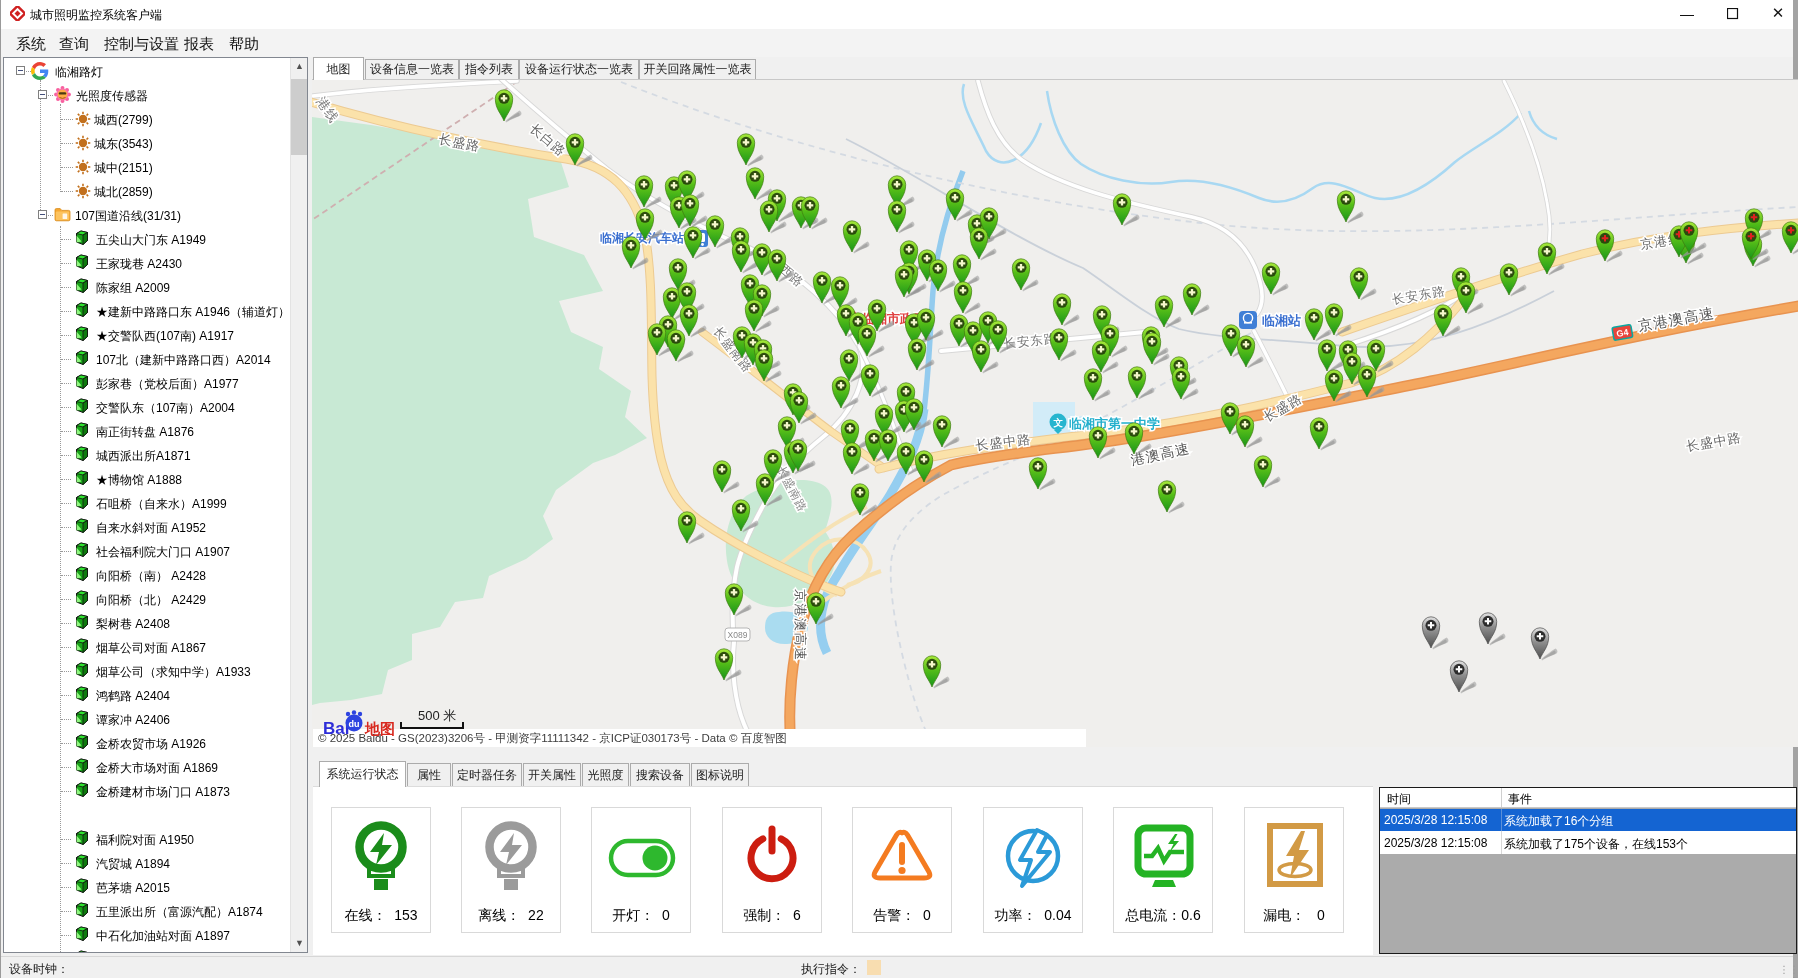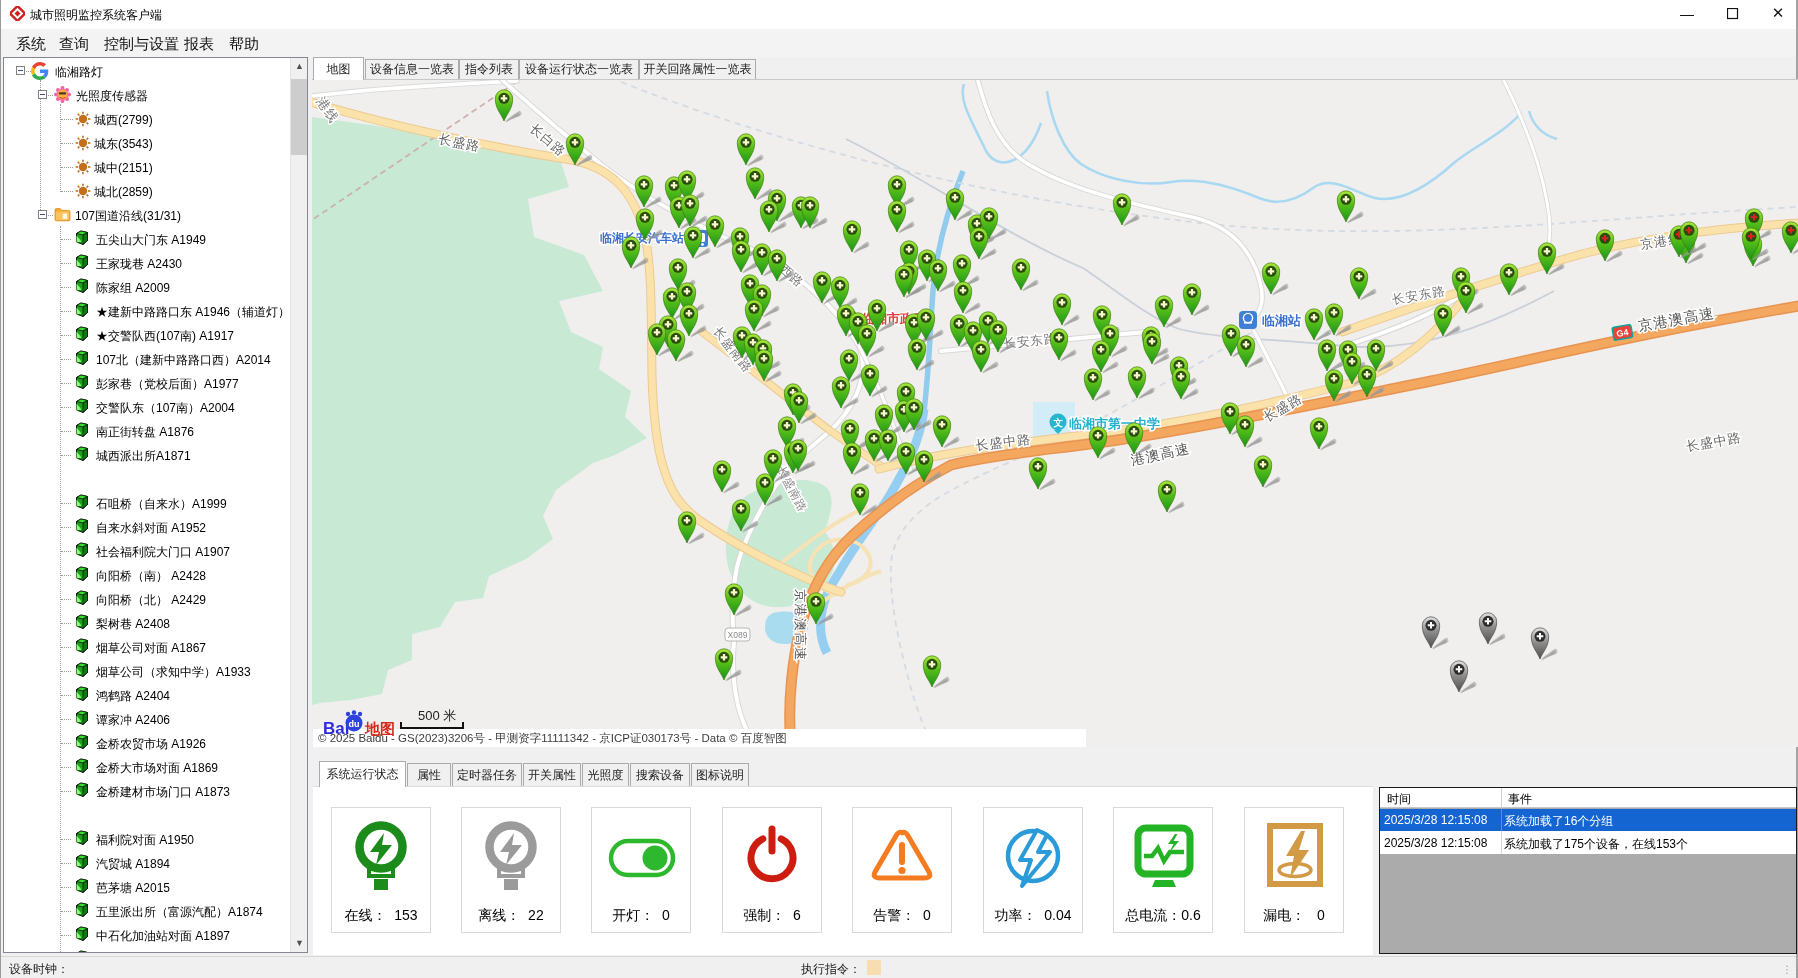--- a/index.html
+++ b/index.html
@@ -1,17 +1,17 @@
 <!DOCTYPE html>
 <html><head><meta charset="utf-8">
 <style>
 *{margin:0;padding:0;box-sizing:border-box}
 html,body{width:1798px;height:978px;overflow:hidden}
 body{font-family:"Liberation Sans",sans-serif;background:#fff;position:relative}
-.win{position:absolute;left:0;top:0;width:1798px;height:978px;border-left:1px solid #9a9a9a;border-right:2px solid #a3a3a3;border-bottom:1px solid #9a9a9a;background:#f0f0f0}
+.win{position:absolute;left:0;top:0;width:1798px;height:978px;border-left:1px solid #9a9a9a;border-right:5px solid #a3a3a3;border-bottom:1px solid #9a9a9a;background:#f0f0f0}
 .titlebar{position:absolute;left:0;top:0;width:100%;height:29px;background:#fff}
 .title-txt{position:absolute;left:29px;top:7px;font-size:12px;color:#000}
 .winbtn{position:absolute;top:0;width:14px;height:26px;color:#111;font-size:14px;text-align:center;line-height:26px}
 .menubar{position:absolute;left:0;top:29px;width:100%;height:28px;background:#f3f3f3}
 .menubar span{position:absolute;top:6px;font-size:15px;color:#111}
 .treepanel{position:absolute;left:2px;top:57px;width:305px;height:896px;background:#fff;border:1px solid #828790;overflow:hidden}
 .trow{position:absolute;left:0;height:24px;font-size:12px;color:#000;white-space:nowrap}
 .trow .nm{position:absolute;top:5px}
 .ticon{position:absolute;top:4px}
 .vline{position:absolute;width:0;border-left:1px dotted #999}
@@ -269,20 +269,30 @@
       </div>
 <div class="trow" style="top:385px;left:0;width:300px">
         <div class="hline" style="left:57px;top:12px;width:10px"></div>
         <svg class="ticon" style="left:69px;top:3px" width="16" height="17" viewBox="0 0 16 17">
 <path d="M3.5 3.5 L8 1 L14.5 2.5 L14.5 10.5 L10 14.5 L3.5 12 Z" fill="#16a316" stroke="#111" stroke-width="1"></path>
 <path d="M3.5 3.5 L8 1 L14.5 2.5 L10 5 Z" fill="#2ee32e" stroke="#111" stroke-width="0.8"></path>
 <path d="M10 5 L14.5 2.5 L14.5 10.5 L10 14.5 Z" fill="#0e7a0e" stroke="#111" stroke-width="0.8"></path>
 <path d="M3.5 5.5 L8.5 11.5 L3.5 12.5 Z" fill="#8ff77f"></path>
 </svg>
         <span class="nm" style="left:92px">城西派出所A1871</span>
+      </div>
+<div class="trow" style="top:409px;left:0;width:300px">
+        <div class="hline" style="left:57px;top:12px;width:10px"></div>
+        <svg class="ticon" style="left:69px;top:3px" width="16" height="17" viewBox="0 0 16 17">
+<path d="M3.5 3.5 L8 1 L14.5 2.5 L14.5 10.5 L10 14.5 L3.5 12 Z" fill="#16a316" stroke="#111" stroke-width="1"></path>
+<path d="M3.5 3.5 L8 1 L14.5 2.5 L10 5 Z" fill="#2ee32e" stroke="#111" stroke-width="0.8"></path>
+<path d="M10 5 L14.5 2.5 L14.5 10.5 L10 14.5 Z" fill="#0e7a0e" stroke="#111" stroke-width="0.8"></path>
+<path d="M3.5 5.5 L8.5 11.5 L3.5 12.5 Z" fill="#8ff77f"></path>
+</svg>
+        <span class="nm" style="left:92px">★博物馆 A1888</span>
       </div>
 <div class="trow" style="top:433px;left:0;width:300px">
         <div class="hline" style="left:57px;top:12px;width:10px"></div>
         <svg class="ticon" style="left:69px;top:3px" width="16" height="17" viewBox="0 0 16 17">
 <path d="M3.5 3.5 L8 1 L14.5 2.5 L14.5 10.5 L10 14.5 L3.5 12 Z" fill="#16a316" stroke="#111" stroke-width="1"></path>
 <path d="M3.5 3.5 L8 1 L14.5 2.5 L10 5 Z" fill="#2ee32e" stroke="#111" stroke-width="0.8"></path>
 <path d="M10 5 L14.5 2.5 L14.5 10.5 L10 14.5 Z" fill="#0e7a0e" stroke="#111" stroke-width="0.8"></path>
 <path d="M3.5 5.5 L8.5 11.5 L3.5 12.5 Z" fill="#8ff77f"></path>
 </svg>
         <span class="nm" style="left:92px">石咀桥（自来水）A1999</span>

